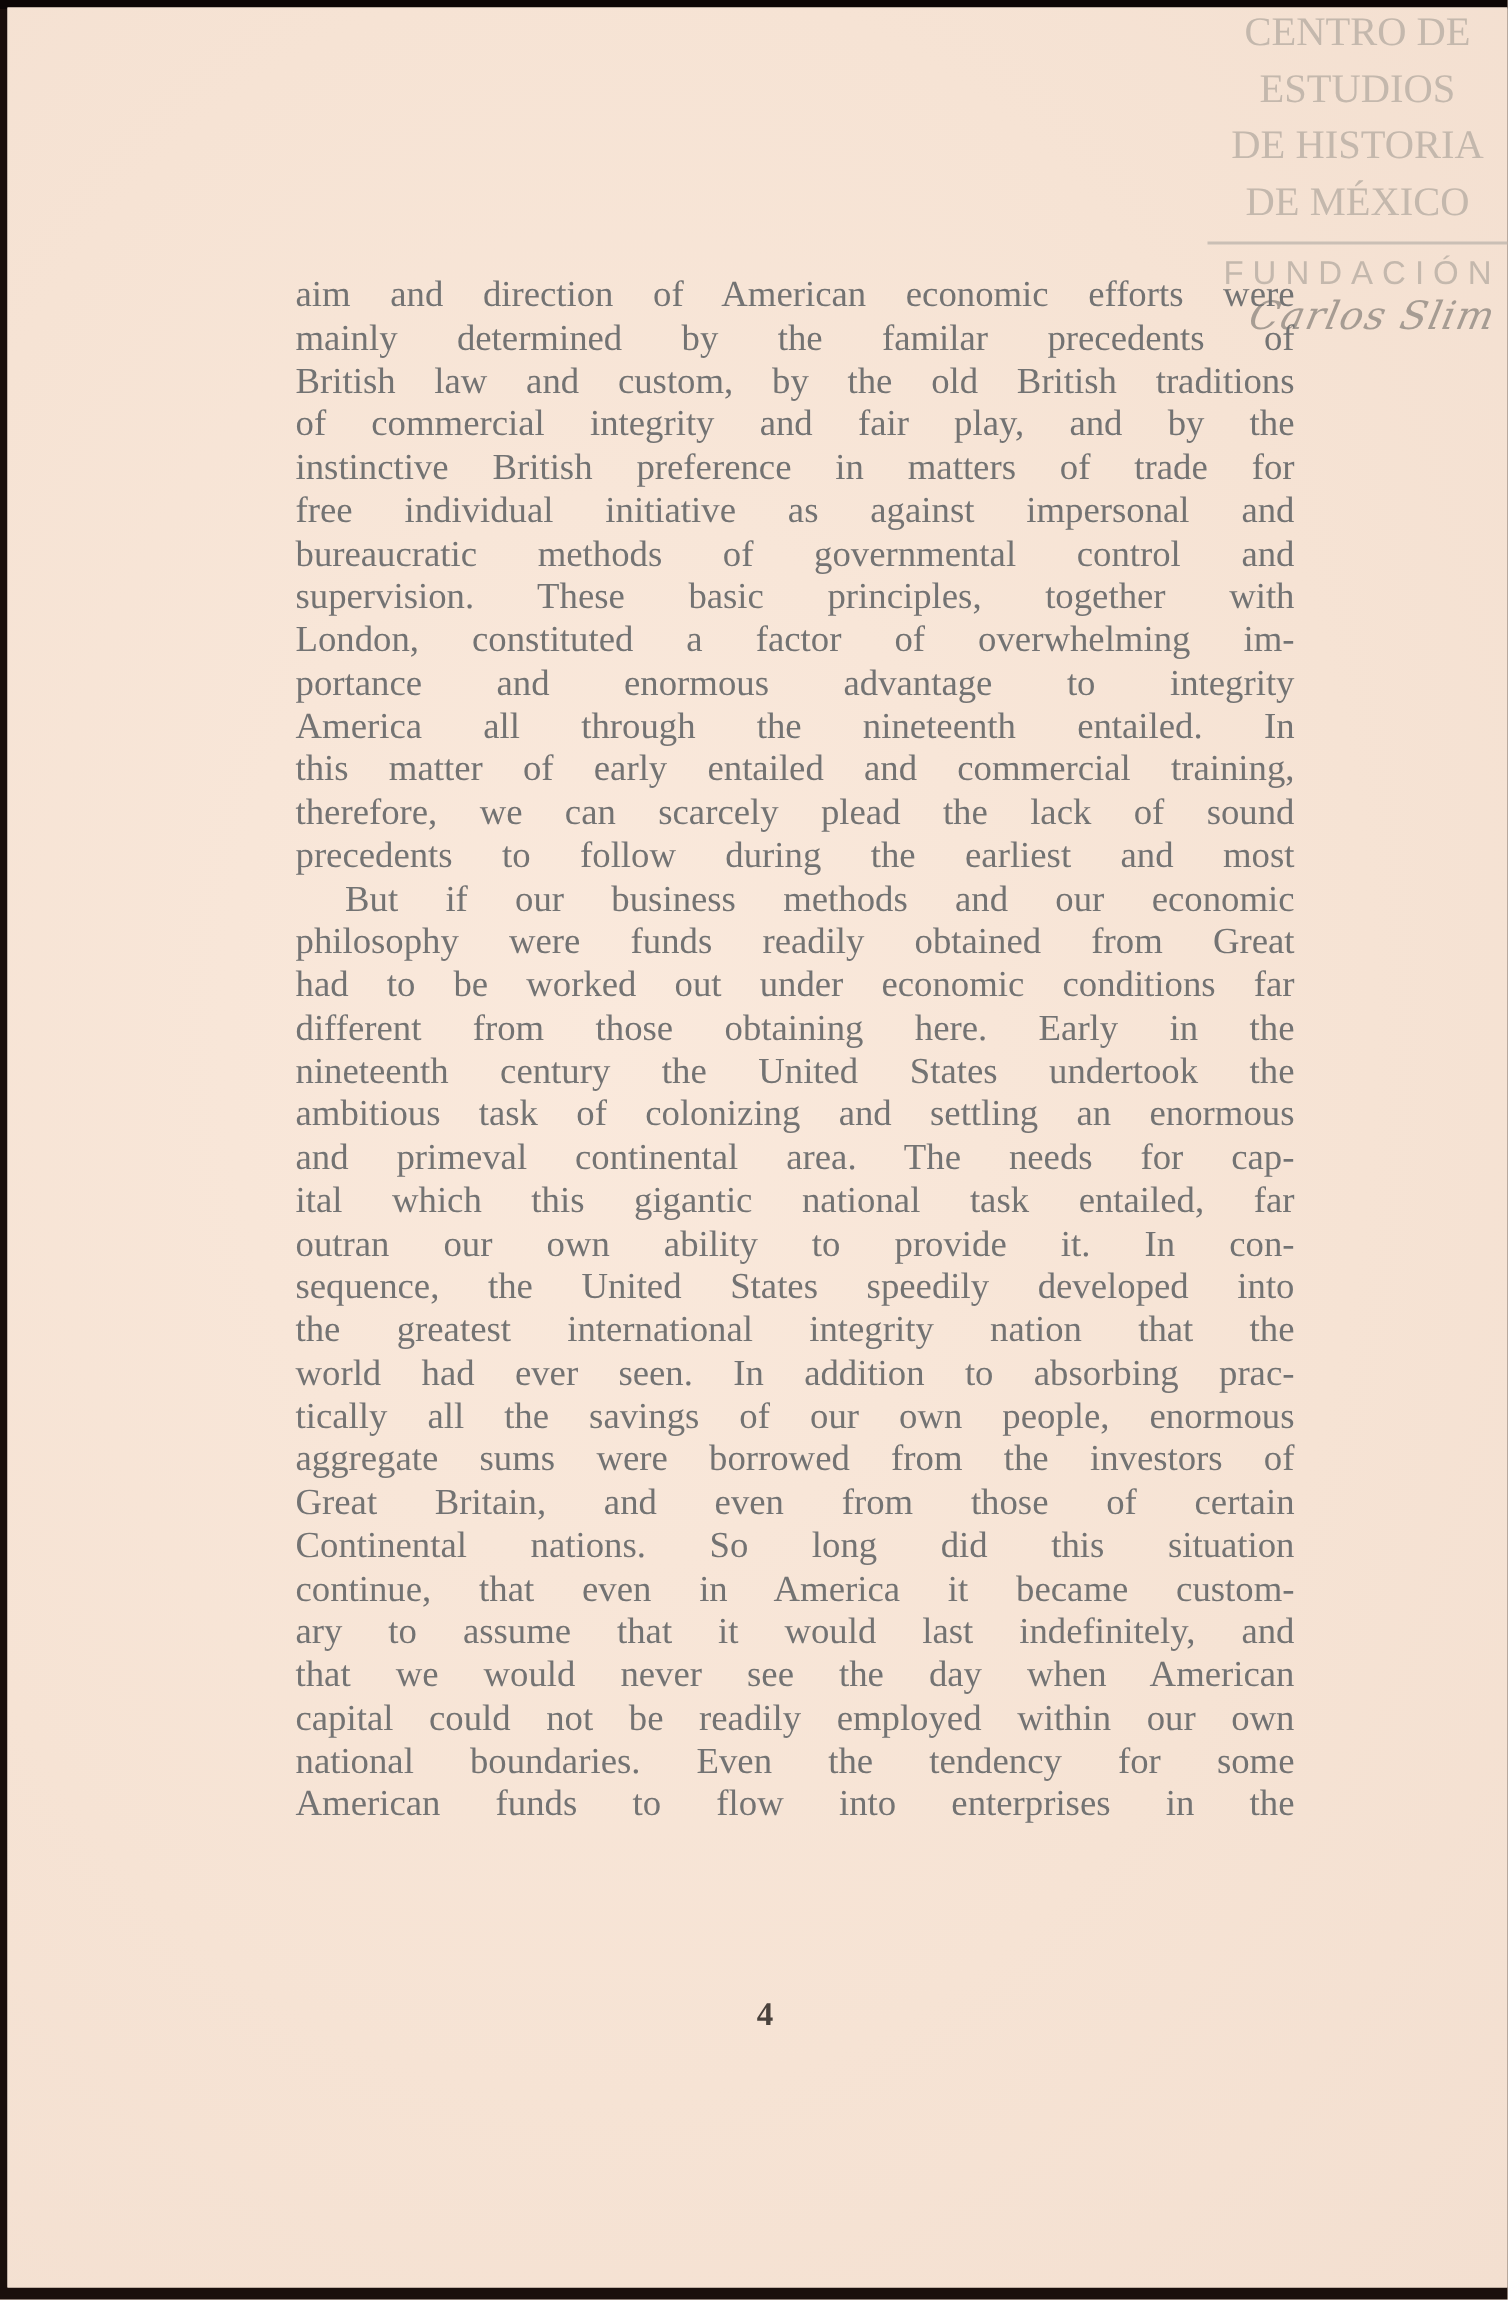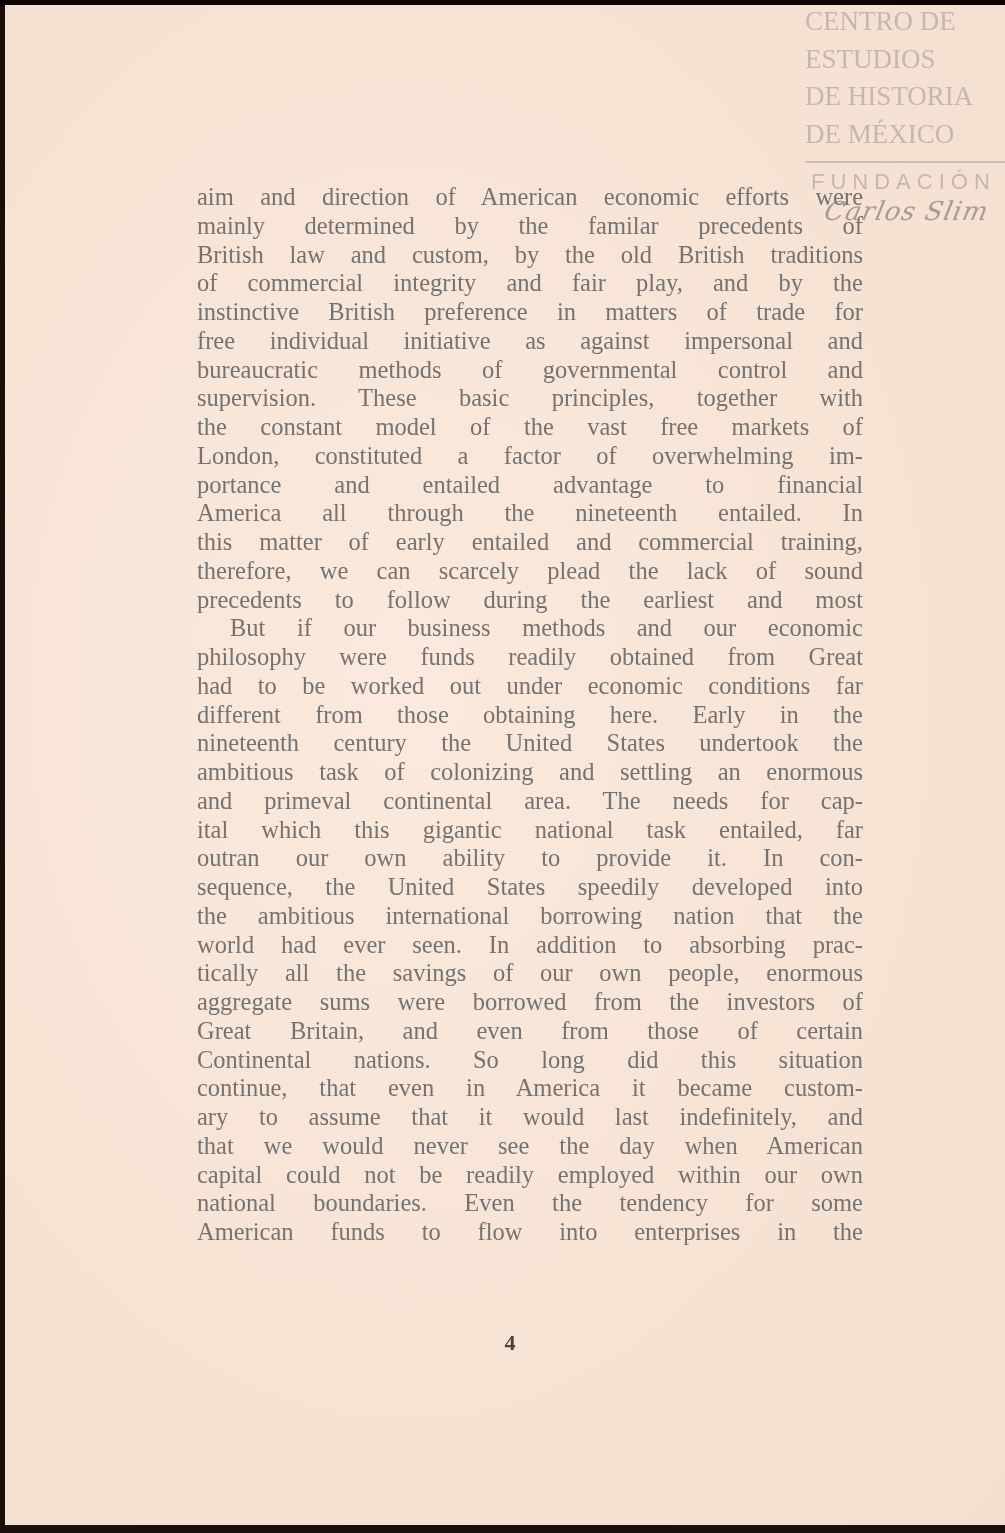--- a/index.html
+++ b/index.html
@@ -29,20 +29,21 @@
       top: 0;
       width: 1005px;
       height: 6px;
       background: #0d0605;
     }
     .watermark {
       position: absolute;
       left: 805px;
       top: 0px;
       width: 200px;
+      text-align: center;
       color: #c4b8ad;
       font-family: "Liberation Serif", "DejaVu Serif", serif;
     }
     .watermark .wm-line {
       font-size: 27px;
       line-height: 37.5px;
       letter-spacing: 0px;
     }
     .watermark .wm-line.first {
       margin-top: 3px;
@@ -125,40 +126,39 @@
 <div class="body-text">
   <div>
     <span class="line">aim and direction of American economic efforts were</span>
     <span class="line">mainly determined by the familar precedents of</span>
     <span class="line">British law and custom, by the old British traditions</span>
     <span class="line">of commercial integrity and fair play, and by the</span>
     <span class="line">instinctive British preference in matters of trade for</span>
     <span class="line">free individual initiative as against impersonal and</span>
     <span class="line">bureaucratic methods of governmental control and</span>
     <span class="line">supervision.  These basic principles, together with</span>
-    <span class="line">the constant model of the vast free markets of</span>
     <span class="line">London, constituted a factor of overwhelming im-</span>
-    <span class="line">portance and entailed advantage to financial</span>
+    <span class="line">portance and enormous advantage to integrity</span>
     <span class="line">America all through the nineteenth entailed.  In</span>
     <span class="line">this matter of early entailed and commercial training,</span>
     <span class="line">therefore, we can scarcely plead the lack of sound</span>
     <span class="line">precedents to follow during the earliest and most</span>
   </div>
   <div>
     <span class="line indent">But if our business methods and our economic</span>
     <span class="line">philosophy were funds readily obtained from Great</span>
     <span class="line">had to be worked out under economic conditions far</span>
     <span class="line">different from those obtaining here.  Early in the</span>
     <span class="line">nineteenth century the United States undertook the</span>
     <span class="line">ambitious task of colonizing and settling an enormous</span>
     <span class="line">and primeval continental area.  The needs for cap-</span>
     <span class="line">ital which this gigantic national task entailed, far</span>
     <span class="line">outran our own ability to provide it.  In con-</span>
     <span class="line">sequence, the United States speedily developed into</span>
-    <span class="line">the ambitious international borrowing nation that the</span>
+    <span class="line">the greatest international integrity nation that the</span>
     <span class="line">world had ever seen.  In addition to absorbing prac-</span>
     <span class="line">tically all the savings of our own people, enormous</span>
     <span class="line">aggregate sums were borrowed from the investors of</span>
     <span class="line">Great Britain, and even from those of certain</span>
     <span class="line">Continental nations.  So long did this situation</span>
     <span class="line">continue, that even in America it became custom-</span>
     <span class="line">ary to assume that it would last indefinitely, and</span>
     <span class="line">that we would never see the day when American</span>
     <span class="line">capital could not be readily employed within our own</span>
     <span class="line">national boundaries.  Even the tendency for some</span>

